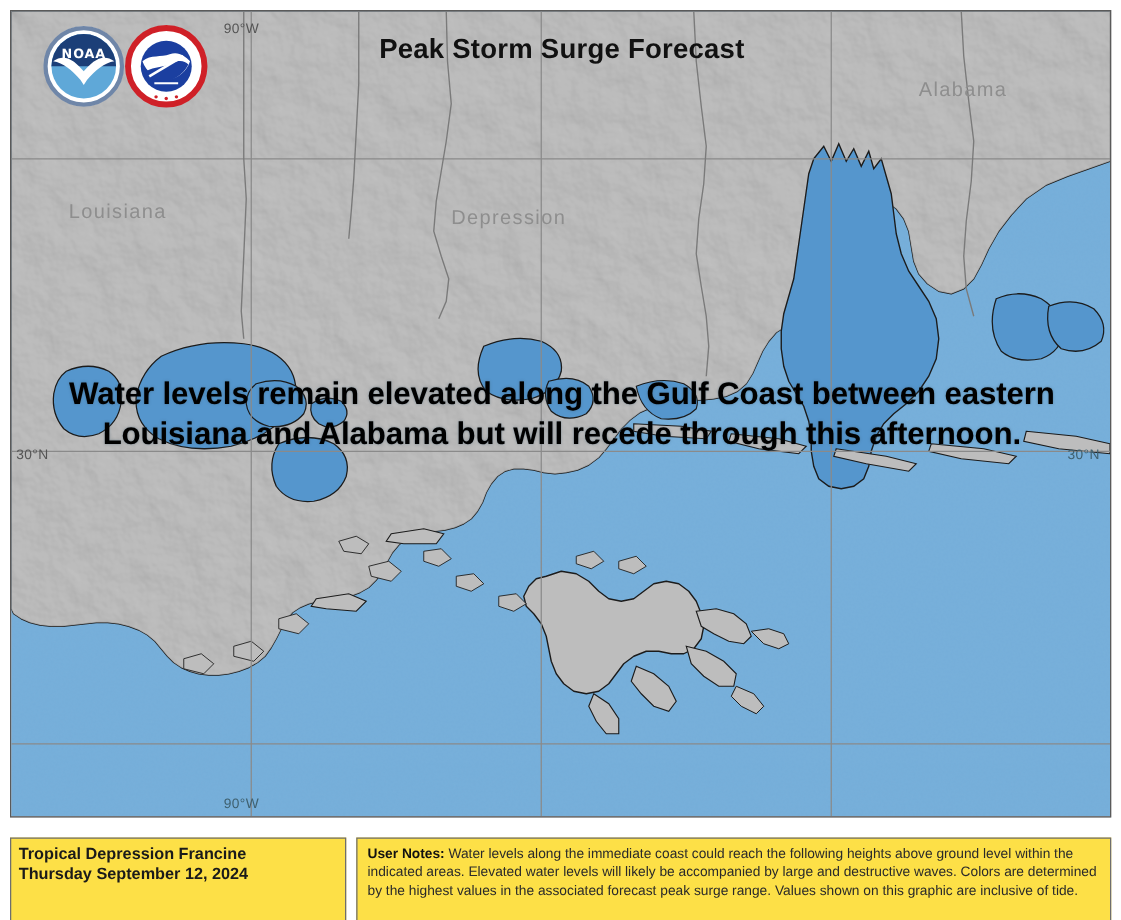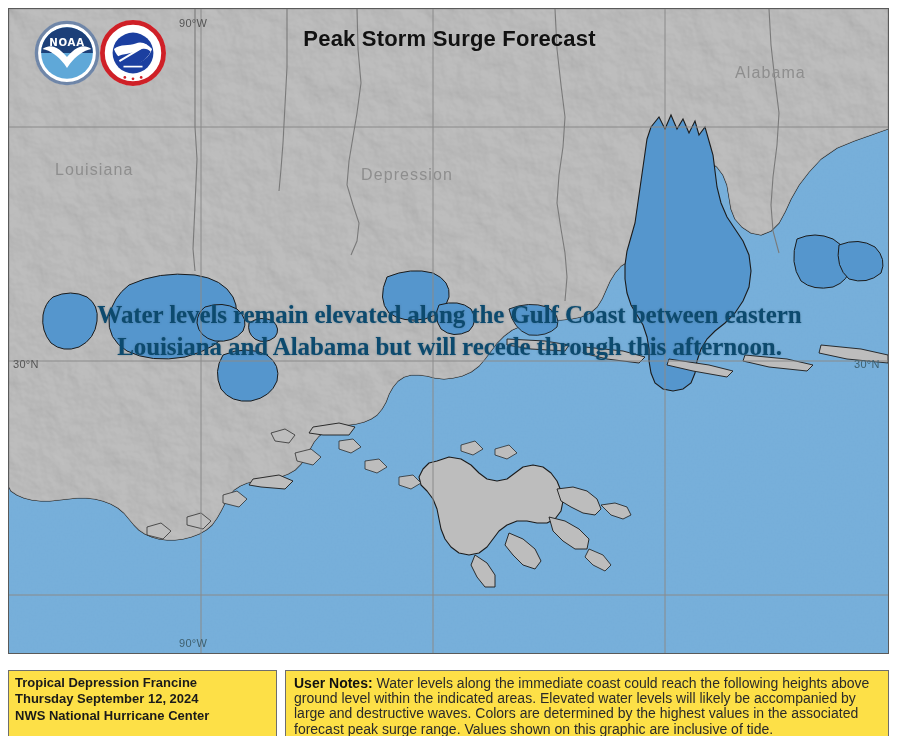--- a/index.html
+++ b/index.html
@@ -94,24 +94,24 @@
   #logo-noaa { left: 6px; }
   #logo-nws  { left: 72px; }
 
   
   #banner-message {
     position: absolute;
     left: 40px;
     top: 290px;
     width: 801px;
     text-align: center;
-    font-family: Liberation Serif, serif;
+    font-family: Liberation Sans, sans-serif;
     font-size: 25px;
     font-weight: bold;
-    color: #0c4a6e;
+    color: #000000;
     line-height: 1.28;
     letter-spacing: -0.1px;
     text-shadow: 0 0 2px rgba(60,90,110,0.55);
     pointer-events: none;
   }
 
   
   #footer {
     position: absolute;
     left: 8px;
@@ -140,21 +140,21 @@
   .storm-line {
     font-family: "Liberation Sans", sans-serif;
     font-size: 13px;
     font-weight: bold;
     color: #1a1a1a;
     line-height: 16.4px;
     white-space: nowrap;
   }
   #notes-text {
     font-family: "Liberation Sans", sans-serif;
-    font-size: 14px;
+    font-size: 11px;
     color: #2a2a2a;
     line-height: 15.2px;
   }
   #notes-label {
     font-weight: bold;
     color: #111111;
   }
 </style>
 </head>
 <body>
@@ -370,21 +370,20 @@
     <div class="grid-label on-water" style="left:845px; top:349px;">30°N</div>
 
     <div id="banner-message">Water levels remain elevated along the Gulf Coast between eastern Louisiana and Alabama but will recede through this afternoon.</div>
   </div>
 
   <div id="footer">
 
     <div class="panel" id="panel-storm">
       <div class="storm-line">Tropical Depression Francine</div>
       <div class="storm-line">Thursday September 12, 2024</div>
-      <div class="storm-line">NWS National Hurricane Center</div>
     </div>
 
     <div class="panel" id="panel-notes">
       <div id="notes-text"><span id="notes-label">User Notes:</span><span> Water levels along the immediate coast could reach the following heights above ground level within the indicated areas. Elevated water levels will likely be accompanied by large and destructive waves. Colors are determined by the highest values in the associated forecast peak surge range. Values shown on this graphic are inclusive of tide.</span></div>
     </div>
 
   </div>
 </div>
 
 </body></html>

